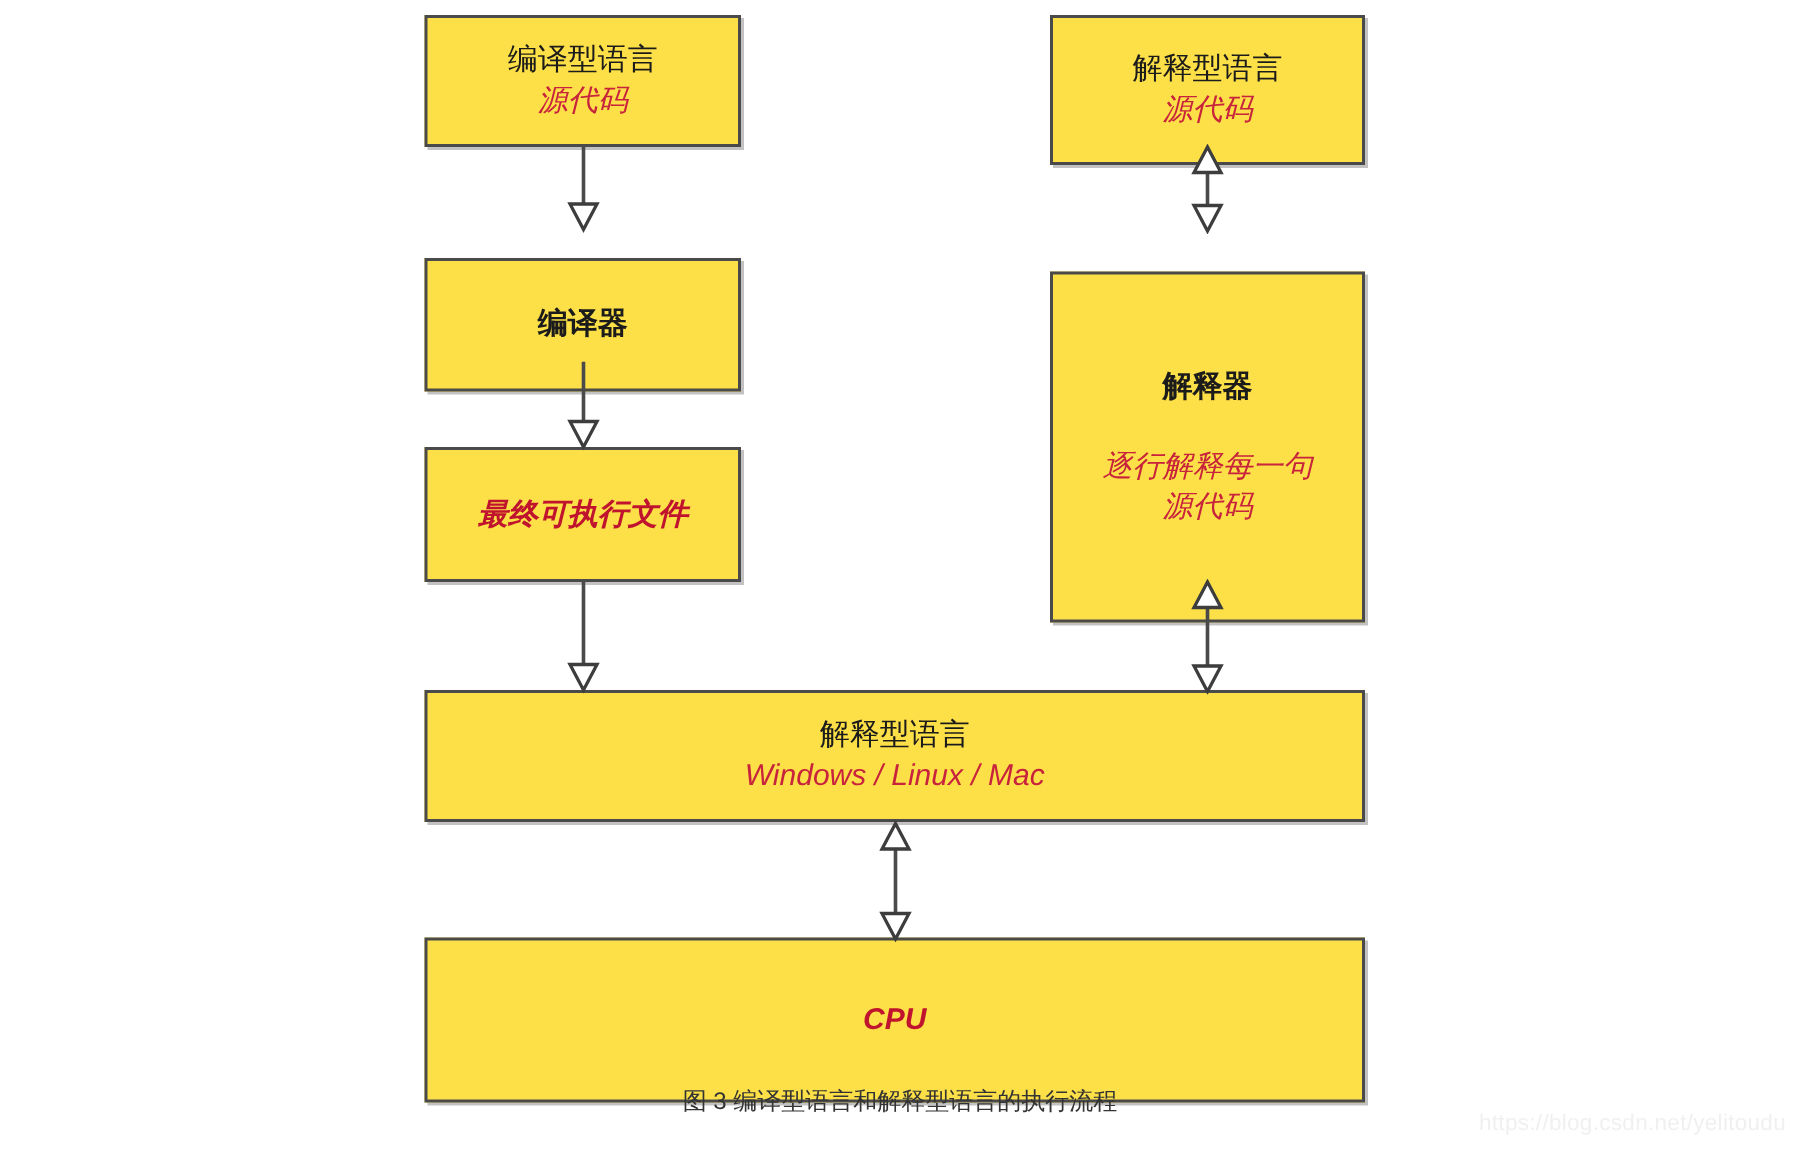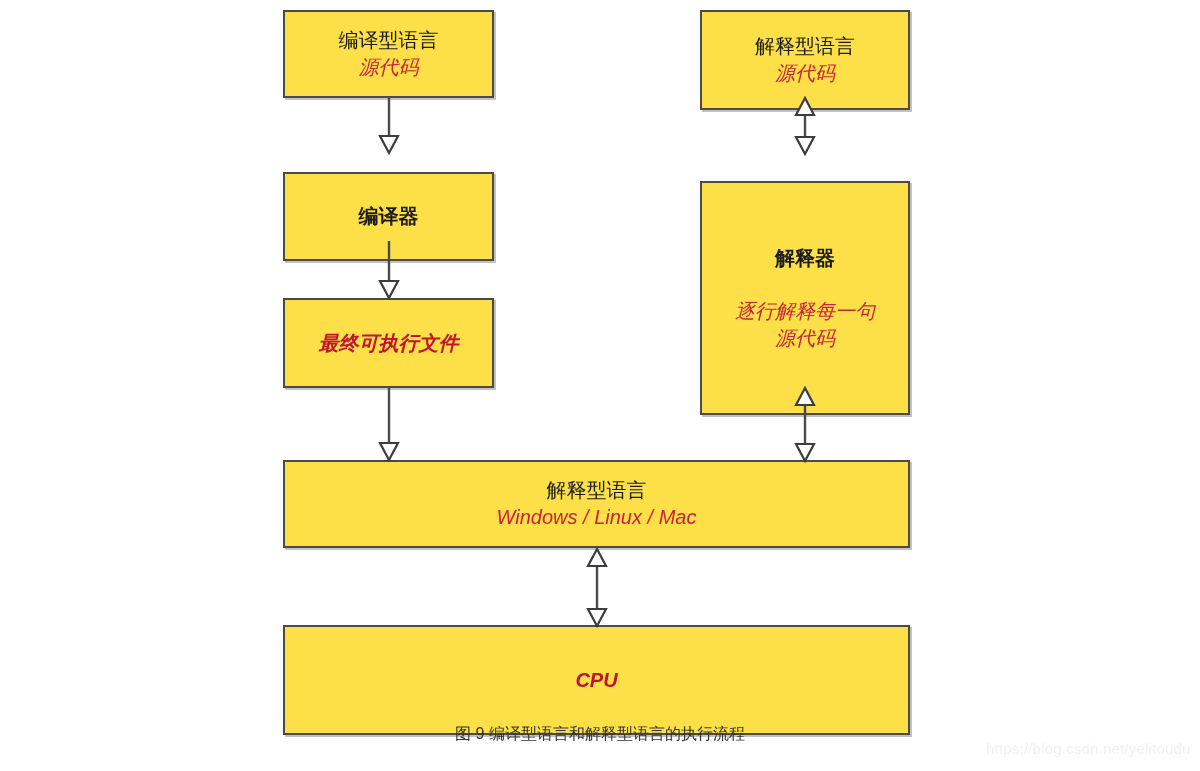--- a/index.html
+++ b/index.html
@@ -151,17 +151,17 @@
     <polygon points="21,2 12,19 30,19" fill="#ffffff" stroke="#3d3d3d" stroke-width="2.2"></polygon>
     <polygon points="21,75 12,58 30,58" fill="#ffffff" stroke="#3d3d3d" stroke-width="2.2"></polygon>
   </svg>
 
   <svg class="connector" style="left:576px; top:547px; width:42px; height:81px;" viewBox="0 0 42 81">
     <line x1="21" y1="14" x2="21" y2="67" stroke="#4a4a4a" stroke-width="2.4"></line>
     <polygon points="21,2 12,19 30,19" fill="#ffffff" stroke="#3d3d3d" stroke-width="2.2"></polygon>
     <polygon points="21,79 12,62 30,62" fill="#ffffff" stroke="#3d3d3d" stroke-width="2.2"></polygon>
   </svg>
 
-  <div class="caption" style="left:0; top:724px; width:1200px; text-align:center;">图 9 编译型语言和解释型语言的执行流程</div>
+  <div class="caption" style="left:0; top:724px; width:1200px; text-align:center;">图 3 编译型语言和解释型语言的执行流程</div>
 
   <div class="watermark" style="left:986px; top:740px;">https://blog.csdn.net/yelitoudu</div>
 
 </div>
 
 </body></html>

